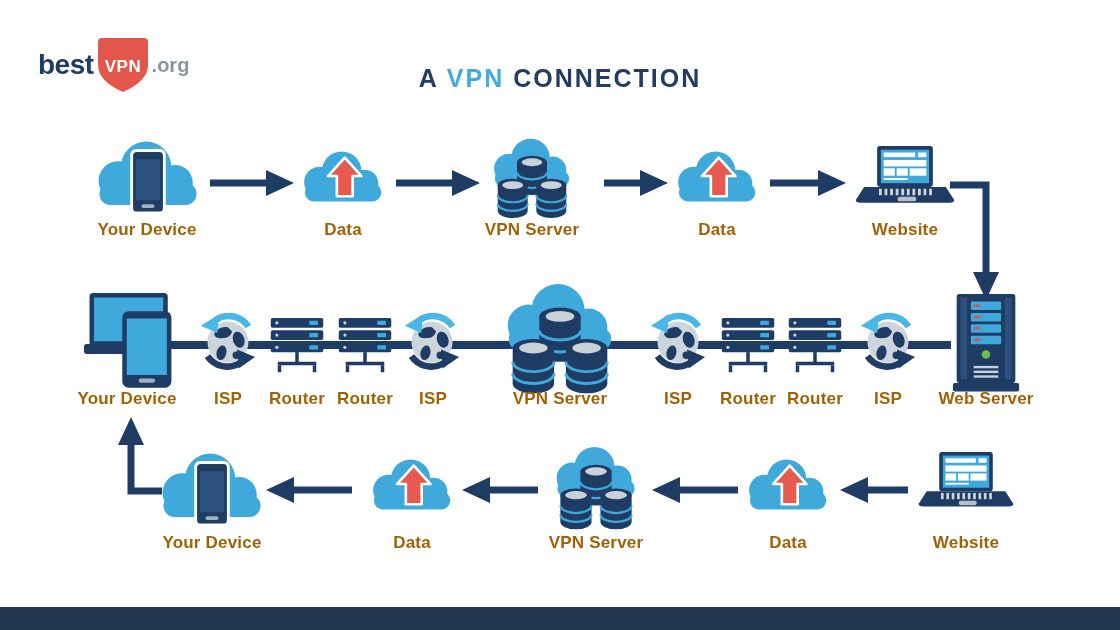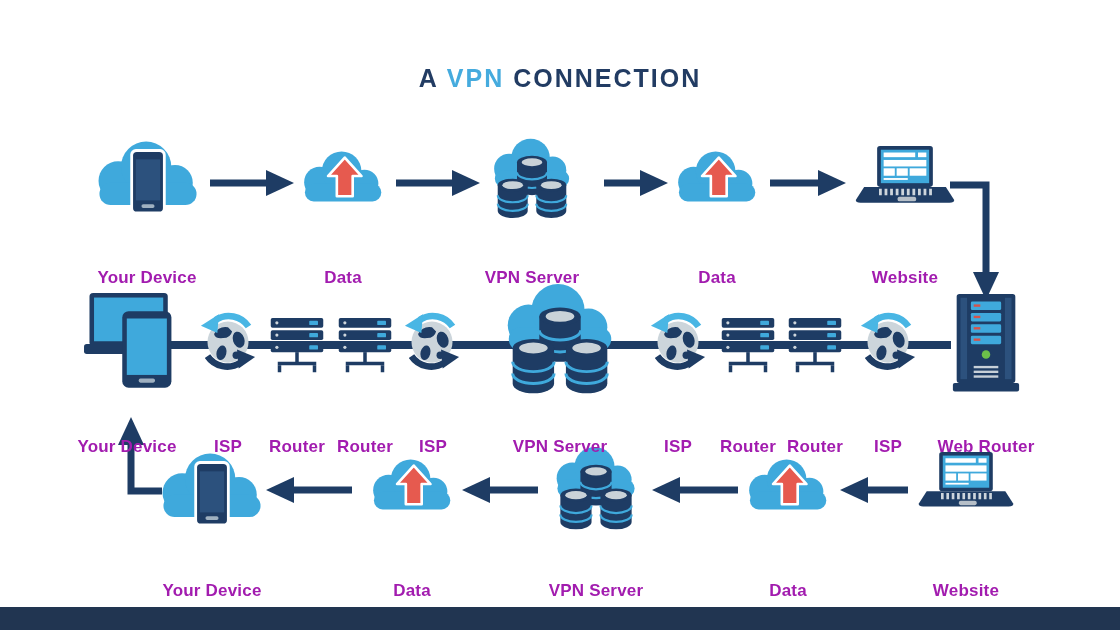--- a/index.html
+++ b/index.html
@@ -10,30 +10,38 @@
   .logo{position:absolute;left:38px;top:36px;display:flex;align-items:center;gap:3px;}
   .logo .best{font-size:28px;font-weight:bold;color:#1e3c64;letter-spacing:-0.5px;}
   .logo .org{font-size:20px;font-weight:bold;color:#8a95a1;}
   .title{
     position:absolute;left:560px;top:64px;transform:translateX(-50%);
     font-size:25px;font-weight:bold;letter-spacing:2px;color:#223c63;white-space:nowrap;
   }
   .title .vpn{color:#45abde;}
   .lbl{
     position:absolute;transform:translateX(-50%);font-weight:bold;
-    font-size:17px;color:#a21caf;white-space:nowrap;letter-spacing:0.2px;margin-top:48px;
+    font-size:17px;color:#a16207;white-space:nowrap;letter-spacing:0.2px;
   }
   .diagram{position:absolute;left:0;top:0;width:1120px;height:630px;}
   .footer{position:absolute;left:0;bottom:0;width:1120px;height:23px;background:#213551;}
 </style>
 </head>
 <body>
 
 <div class="canvas">
 
+  <div class="logo">
+    <span class="best">best</span>
+    <svg width="52" height="58" viewBox="0 0 52 58">
+      <path d="M5,2 H47 Q51,2 51,6 V29 Q51,45 26,56 Q1,45 1,29 V6 Q1,2 5,2 Z" fill="#e2574c"></path>
+      <text x="26" y="36" text-anchor="middle" font-size="17" font-weight="bold" fill="#ffffff" letter-spacing="0.5">VPN</text>
+    </svg>
+    <span class="org">.org</span>
+  </div>
 
   <div class="title"><span>A</span> <span class="vpn">VPN</span> <span>CONNECTION</span></div>
 
   <svg class="diagram" viewBox="0 0 1120 630">
     <defs>
       <g id="cloudShape">
         <circle cx="28" cy="48" r="21"></circle>
         <circle cx="58" cy="33" r="27"></circle>
         <circle cx="89" cy="50" r="19"></circle>
         <rect x="8" y="50" width="104" height="24" rx="12"></rect>
@@ -224,21 +232,21 @@
   <div class="lbl" style="left:127px;top:389px;">Your Device</div>
   <div class="lbl" style="left:228px;top:389px;">ISP</div>
   <div class="lbl" style="left:297px;top:389px;">Router</div>
   <div class="lbl" style="left:365px;top:389px;">Router</div>
   <div class="lbl" style="left:433px;top:389px;">ISP</div>
   <div class="lbl" style="left:560px;top:389px;">VPN Server</div>
   <div class="lbl" style="left:678px;top:389px;">ISP</div>
   <div class="lbl" style="left:748px;top:389px;">Router</div>
   <div class="lbl" style="left:815px;top:389px;">Router</div>
   <div class="lbl" style="left:888px;top:389px;">ISP</div>
-  <div class="lbl" style="left:986px;top:389px;">Web Router</div>
+  <div class="lbl" style="left:986px;top:389px;">Web Server</div>
 
   <div class="lbl" style="left:212px;top:533px;">Your Device</div>
   <div class="lbl" style="left:412px;top:533px;">Data</div>
   <div class="lbl" style="left:596px;top:533px;">VPN Server</div>
   <div class="lbl" style="left:788px;top:533px;">Data</div>
   <div class="lbl" style="left:966px;top:533px;">Website</div>
 
   <div class="footer"></div>
 </div>
 

